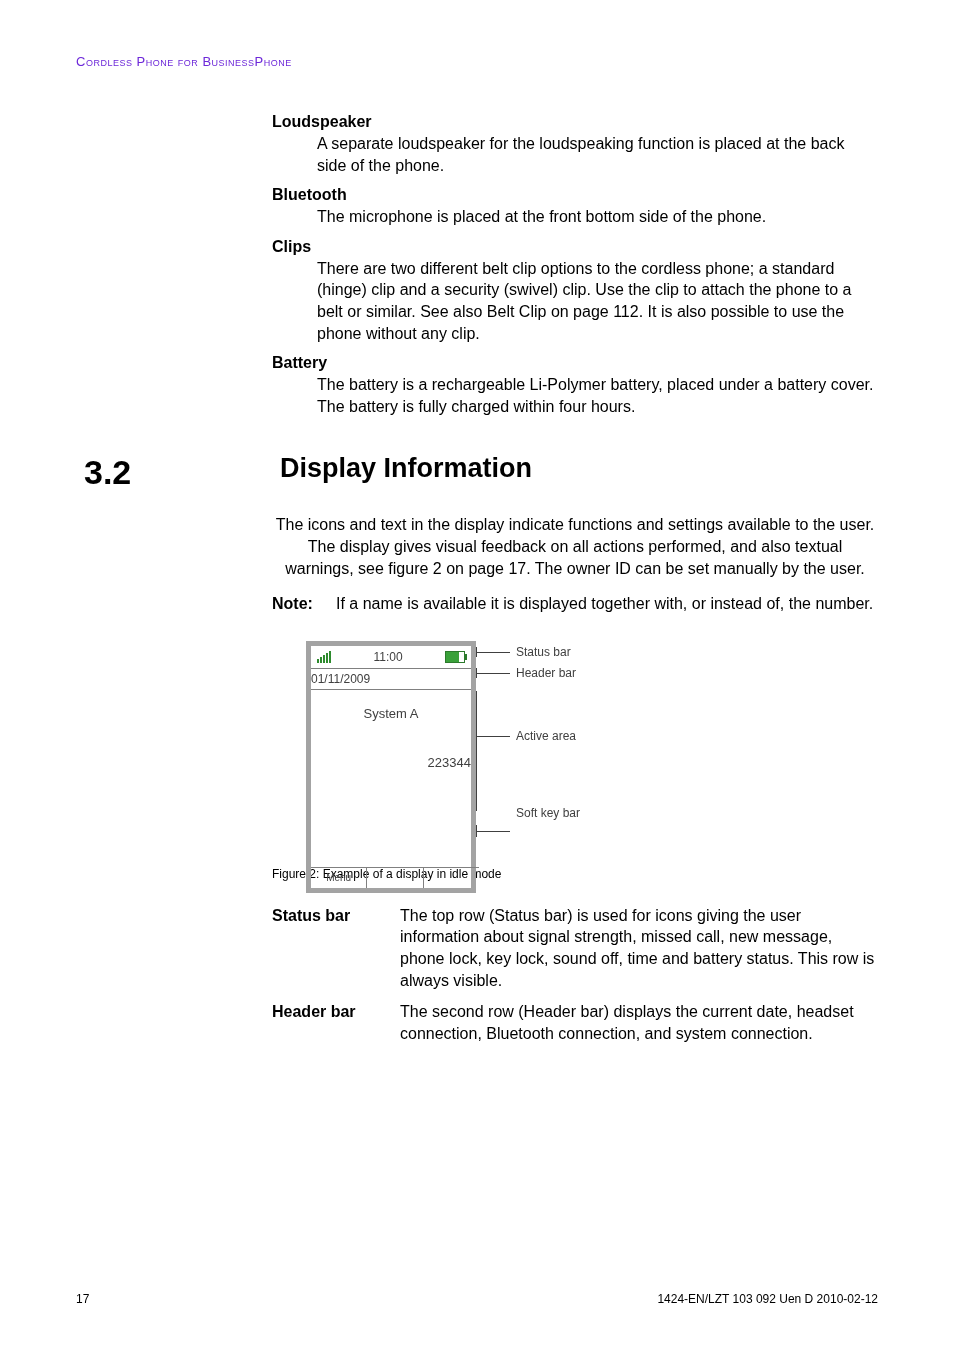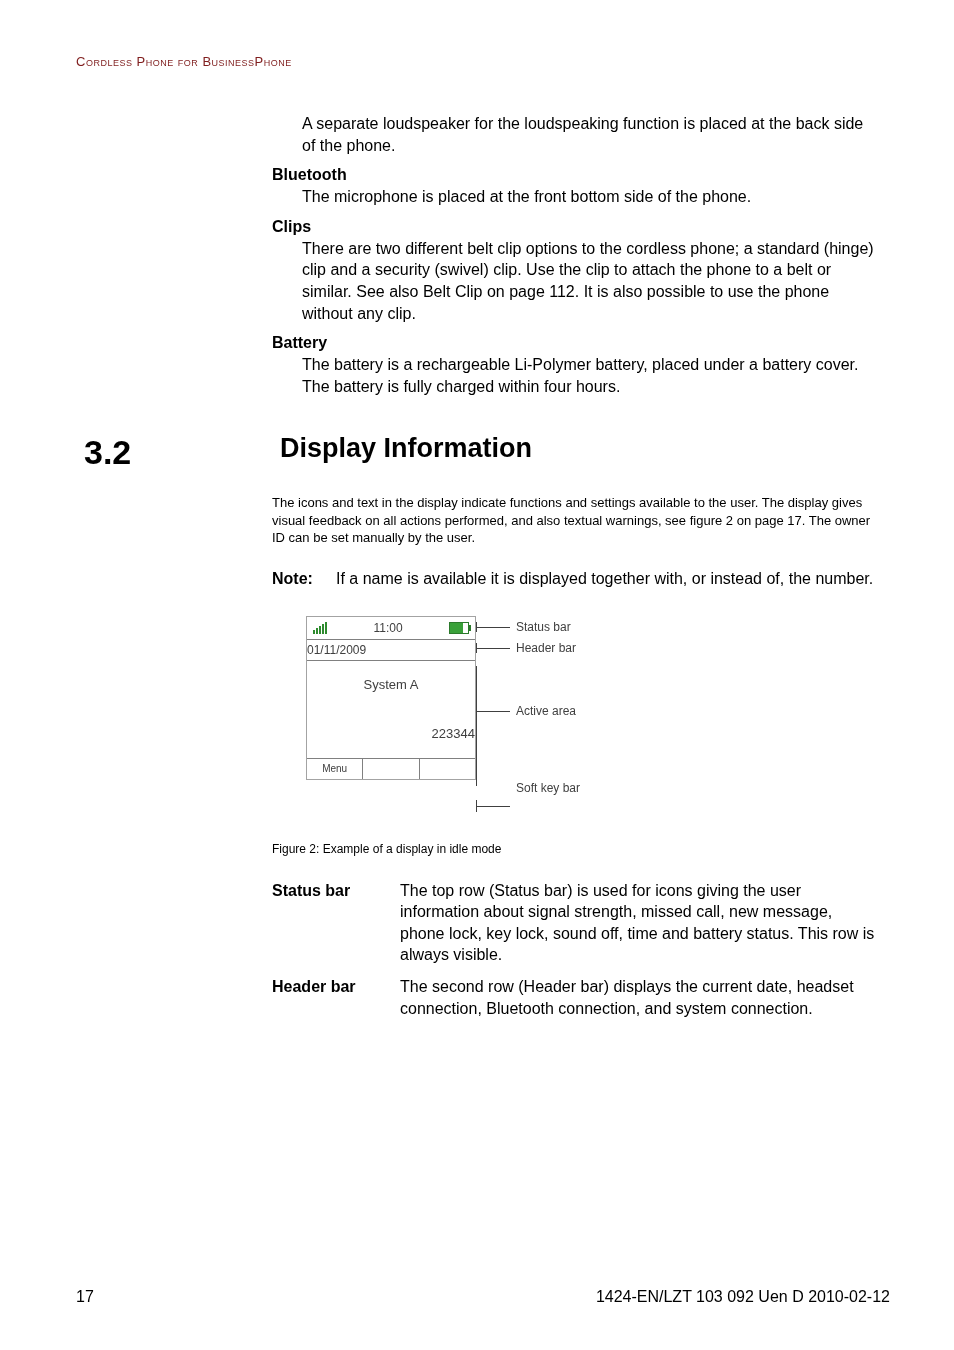--- a/index.html
+++ b/index.html
@@ -11,55 +11,56 @@
   color: #000;
   position: relative;
 }
 .page {
   padding: 54px 76px 0 76px;
 }
 .running-header {
   font-size: 13px;
   font-variant: small-caps;
   letter-spacing: 0.5px;
-  color: #7f1d1d;
+  color: #6d28d9;
   margin-bottom: 44px;
 }
 .content-col {
   margin-left: 196px;
 }
 .term {
   font-weight: bold;
   font-size: 16px;
   margin-top: 10px;
 }
 .defn {
   font-size: 16px;
   line-height: 1.35;
-  margin: 2px 0 10px 30px;
+  margin: 2px 0 10px 45px;
 }
 .sec-row {
   display: flex;
   margin-top: 36px;
   margin-bottom: 22px;
 }
 .sec-num {
   width: 196px;
   font-size: 34px;
   font-weight: bold;
   margin-left: 8px;
 }
 .sec-title {
   font-size: 27px;
   font-weight: bold;
 }
 .body-para {
-  font-size: 13px;
-  line-height: 1.35;
-  margin-bottom: 21px;
+  font-size: 16px;
+  line-height: 1.35;
+  margin-bottom: 14px;
+  text-align: center;
 }
 .note-row {
   display: flex;
   font-size: 16px;
   line-height: 1.35;
   margin-bottom: 26px;
   gap: 10px;
 }
 .note-label {
   font-weight: bold;
@@ -75,22 +76,22 @@
   width: 320px;
   height: 218px;
   font-family: "Segoe UI", Arial, sans-serif;
   color: #404040;
 }
 .screen {
   position: absolute;
   left: 0;
   top: 0;
   width: 170px;
-  height: 164px;
-  border: 1px solid #a3a3a3;
+  height: 252px;
+  border: 5px solid #a3a3a3;
   box-sizing: border-box;
 }
 .status-row {
   height: 22px;
   border-bottom: 1px solid #808080;
   display: flex;
   align-items: center;
   justify-content: space-between;
   padding: 0 6px;
   font-size: 12px;
@@ -175,33 +176,34 @@
   column-gap: 10px;
   row-gap: 10px;
   font-size: 16px;
   line-height: 1.35;
 }
 .def-term { font-weight: bold; }
 .footer {
   position: absolute;
   bottom: 44px;
   left: 76px;
-  right: 64px;
+  right: 76px;
   display: flex;
   justify-content: space-between;
-  font-size: 16px;
+  font-size: 12px;
 }
 </style>
 </head>
 <body>
 
 <div class="page">
   <div class="running-header">Cordless Phone for BusinessPhone</div>
 
   <div class="content-col">
+    <div class="term">Loudspeaker</div>
     <div class="defn">A separate loudspeaker for the loudspeaking function is placed at the back side of the phone.</div>
 
     <div class="term">Bluetooth</div>
     <div class="defn">The microphone is placed at the front bottom side of the phone.</div>
 
     <div class="term">Clips</div>
     <div class="defn">There are two different belt clip options to the cordless phone; a standard (hinge) clip and a security (swivel) clip. Use the clip to attach the phone to a belt or similar. See also Belt Clip on page 112. It is also possible to use the phone without any clip.</div>
 
     <div class="term">Battery</div>
     <div class="defn">The battery is a rechargeable Li-Polymer battery, placed under a battery cover. The battery is fully charged within four hours.</div>

